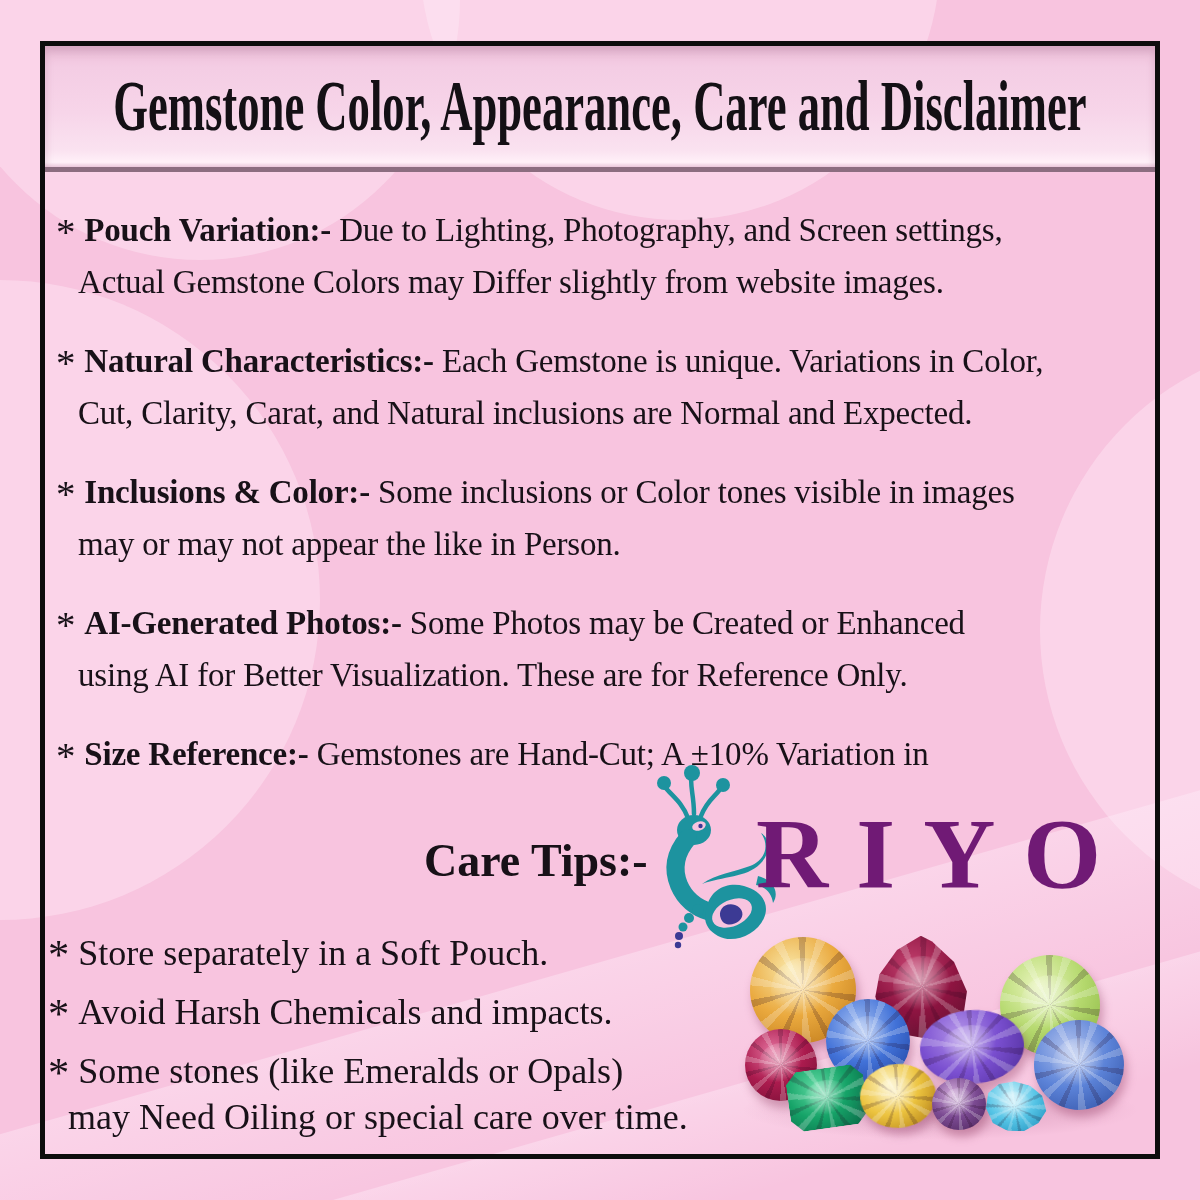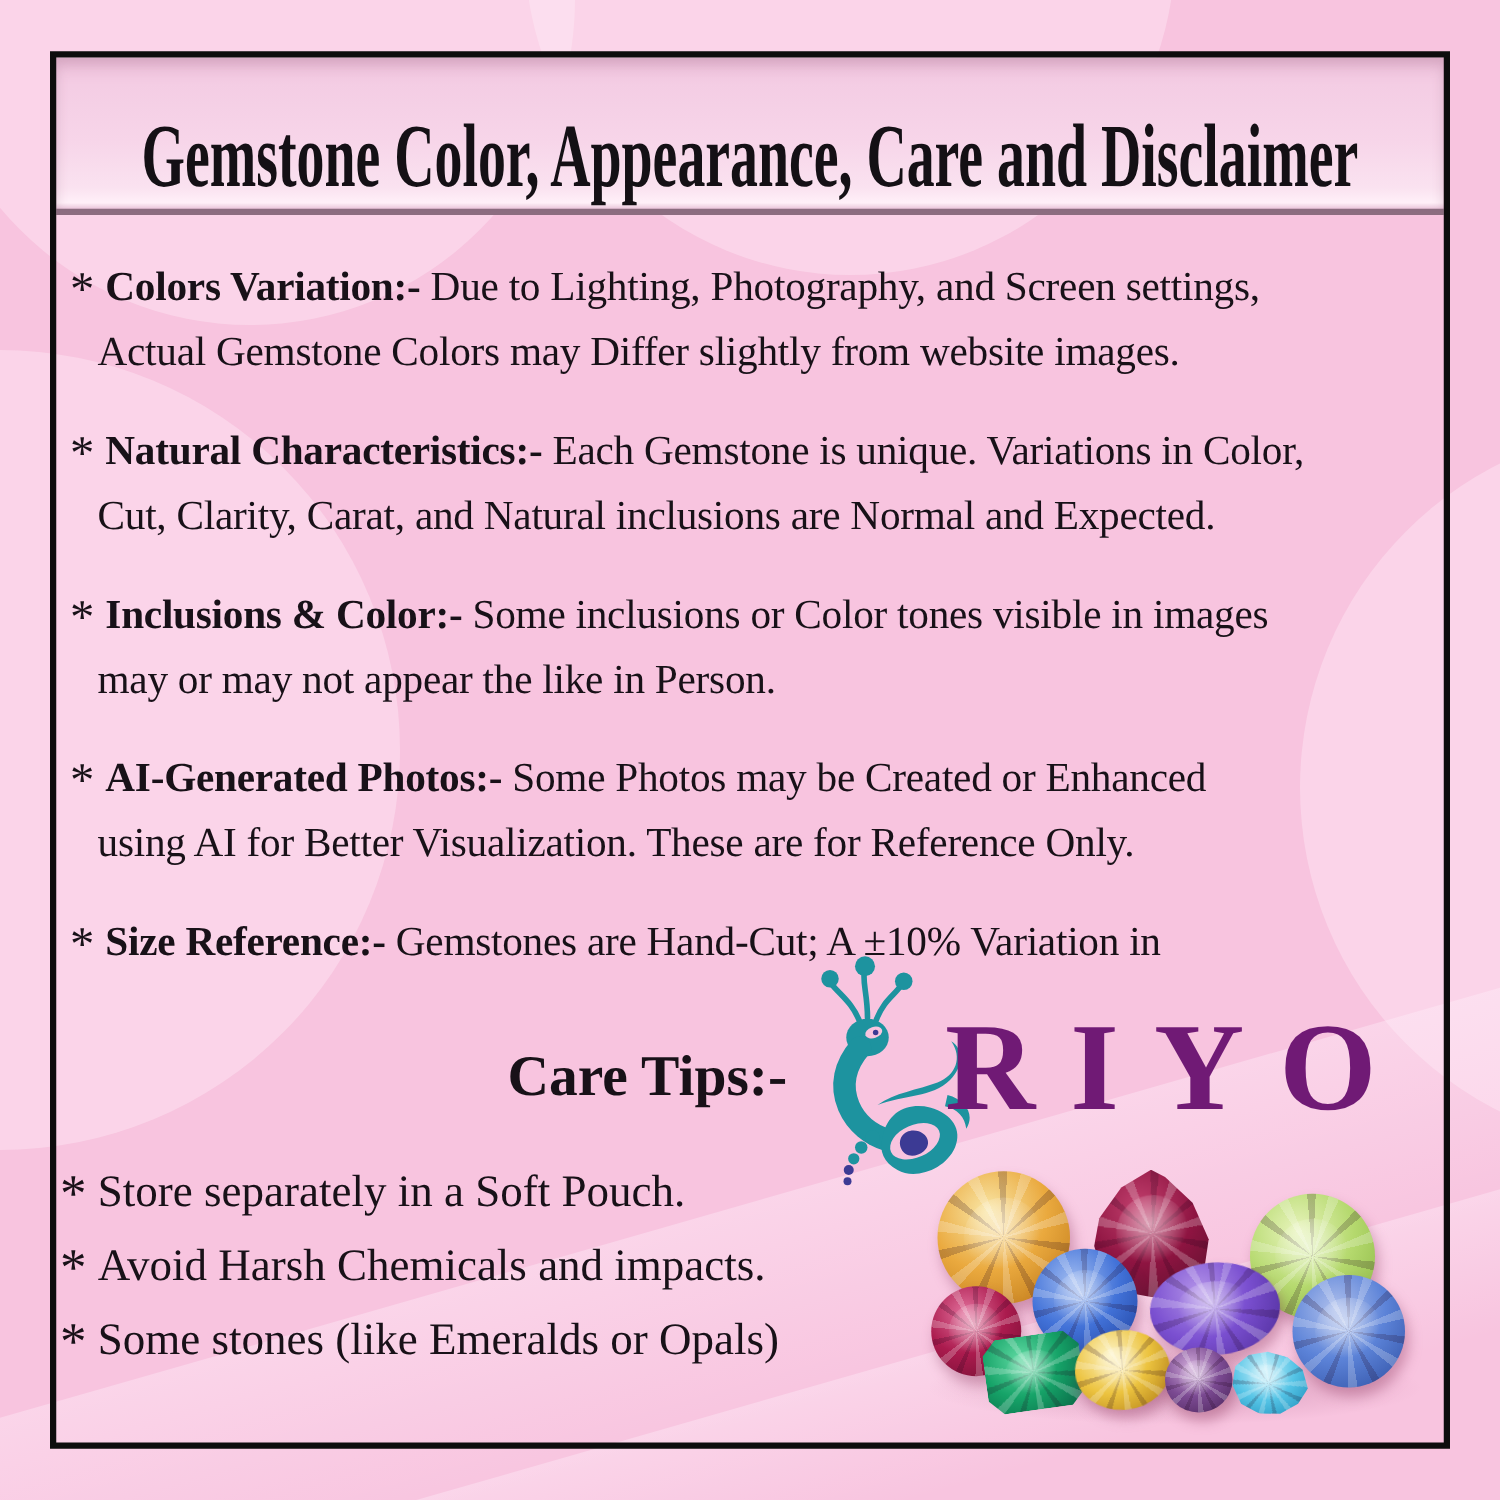--- a/index.html
+++ b/index.html
@@ -13,34 +13,34 @@
 
   
   .frame{position:absolute;left:40px;top:41px;width:1120px;height:1118px;
          border:5px solid #0d0d0d;box-sizing:border-box;z-index:6;pointer-events:none;}
 
   
   .titlebar{position:absolute;left:45px;top:46px;width:1110px;height:121px;z-index:2;
     background:linear-gradient(180deg,#eec0da 0%,#f4cde4 18%,#f7d5e9 55%,#fae2f0 86%,#fff0f8 96%,#ecc9dd 100%);
     border-bottom:5px solid rgba(73,52,66,.6);
     box-shadow:inset 0 6px 9px rgba(150,100,130,.28);
-    display:flex;align-items:flex-end;justify-content:center;}
+    display:flex;align-items:center;justify-content:center;}
   .titlebar h1{margin:0;font-weight:700;font-size:72px;color:#141015;
     white-space:nowrap;transform:scaleX(0.62);letter-spacing:0;}
 
   
   .bullet{position:absolute;left:56px;width:1082px;font-size:33px;line-height:52px;
           letter-spacing:-0.2px;z-index:3;}
   .bullet .bl,.bullet .l2{display:block;white-space:nowrap;}
   .bullet .l2{padding-left:22px;}
   .ast{display:inline-block;font-size:1.18em;line-height:0;vertical-align:-4px;margin-right:9px;}
   .bullet b{font-weight:700;}
 
   
-  .care-heading{position:absolute;left:406px;top:834px;font-size:46px;font-weight:700;z-index:3;}
+  .care-heading{position:absolute;left:424px;top:834px;font-size:46px;font-weight:700;z-index:3;}
   .tip{position:absolute;left:48px;width:700px;font-size:36px;line-height:46px;z-index:4;}
   .tip .bl,.tip .l2{display:block;white-space:nowrap;}
   .tip .l2{padding-left:20px;}
 
   
   .peacock{position:absolute;left:628px;top:764px;z-index:3;}
   .brand-name{position:absolute;left:756px;top:796px;font-size:100px;font-weight:700;
     letter-spacing:28px;color:#701a75;z-index:3;white-space:nowrap;}
 
   
@@ -72,21 +72,21 @@
   </div>
 
   <div class="titlebar">
     <h1>Gemstone Color, Appearance, Care and Disclaimer</h1>
   </div>
 
   <div class="frame"></div>
 
   <div id="bullets">
       <div class="bullet" style="top: 204px;">
-        <span class="bl"><span class="ast">*</span><b>Colors Variation:-</b> Due to Lighting, Photography, and Screen settings,</span>
+        <span class="bl"><span class="ast">*</span><b>Pouch Variation:-</b> Due to Lighting, Photography, and Screen settings,</span>
         <span class="l2">Actual Gemstone Colors may Differ slightly from website images.</span>
       </div>
       <div class="bullet" style="top: 335px;">
         <span class="bl"><span class="ast">*</span><b>Natural Characteristics:-</b> Each Gemstone is unique. Variations in Color,</span>
         <span class="l2">Cut, Clarity, Carat, and Natural inclusions are Normal and Expected.</span>
       </div>
       <div class="bullet" style="top: 466px;">
         <span class="bl"><span class="ast">*</span><b>Inclusions &amp; Color:-</b> Some inclusions or Color tones visible in images</span>
         <span class="l2">may or may not appear the like in Person.</span>
       </div>
@@ -130,20 +130,21 @@
 
   <div id="caretips">
       <div class="tip" style="top: 930px;">
         <span class="bl"><span class="ast">*</span>Store separately in a Soft Pouch.</span>
       </div>
       <div class="tip" style="top: 989px;">
         <span class="bl"><span class="ast">*</span>Avoid Harsh Chemicals and impacts.</span>
       </div>
       <div class="tip" style="top: 1048px;">
         <span class="bl"><span class="ast">*</span>Some stones (like Emeralds or Opals)</span>
+        <span class="l2">may Need Oiling or special care over time.</span>
       </div>
     </div>
 
   <div class="gem-shadow"></div>
   <div id="gems">
       <div class="gem shape-round" style="left: 750px; top: 937px; width: 106px; height: 106px; transform: rotate(0deg); background: radial-gradient(circle at 38% 30%, rgb(249, 230, 166) 0%, rgb(234, 169, 62) 48%, rgb(185, 116, 22) 100%);">
         <div class="fac"></div>
         <div class="tbl"></div>
       </div>
       <div class="gem shape-trillion" style="left: 874px; top: 936px; width: 96px; height: 102px; transform: rotate(3deg); background: radial-gradient(circle at 38% 30%, rgb(194, 64, 110) 0%, rgb(142, 20, 65) 48%, rgb(84, 16, 43) 100%);">

